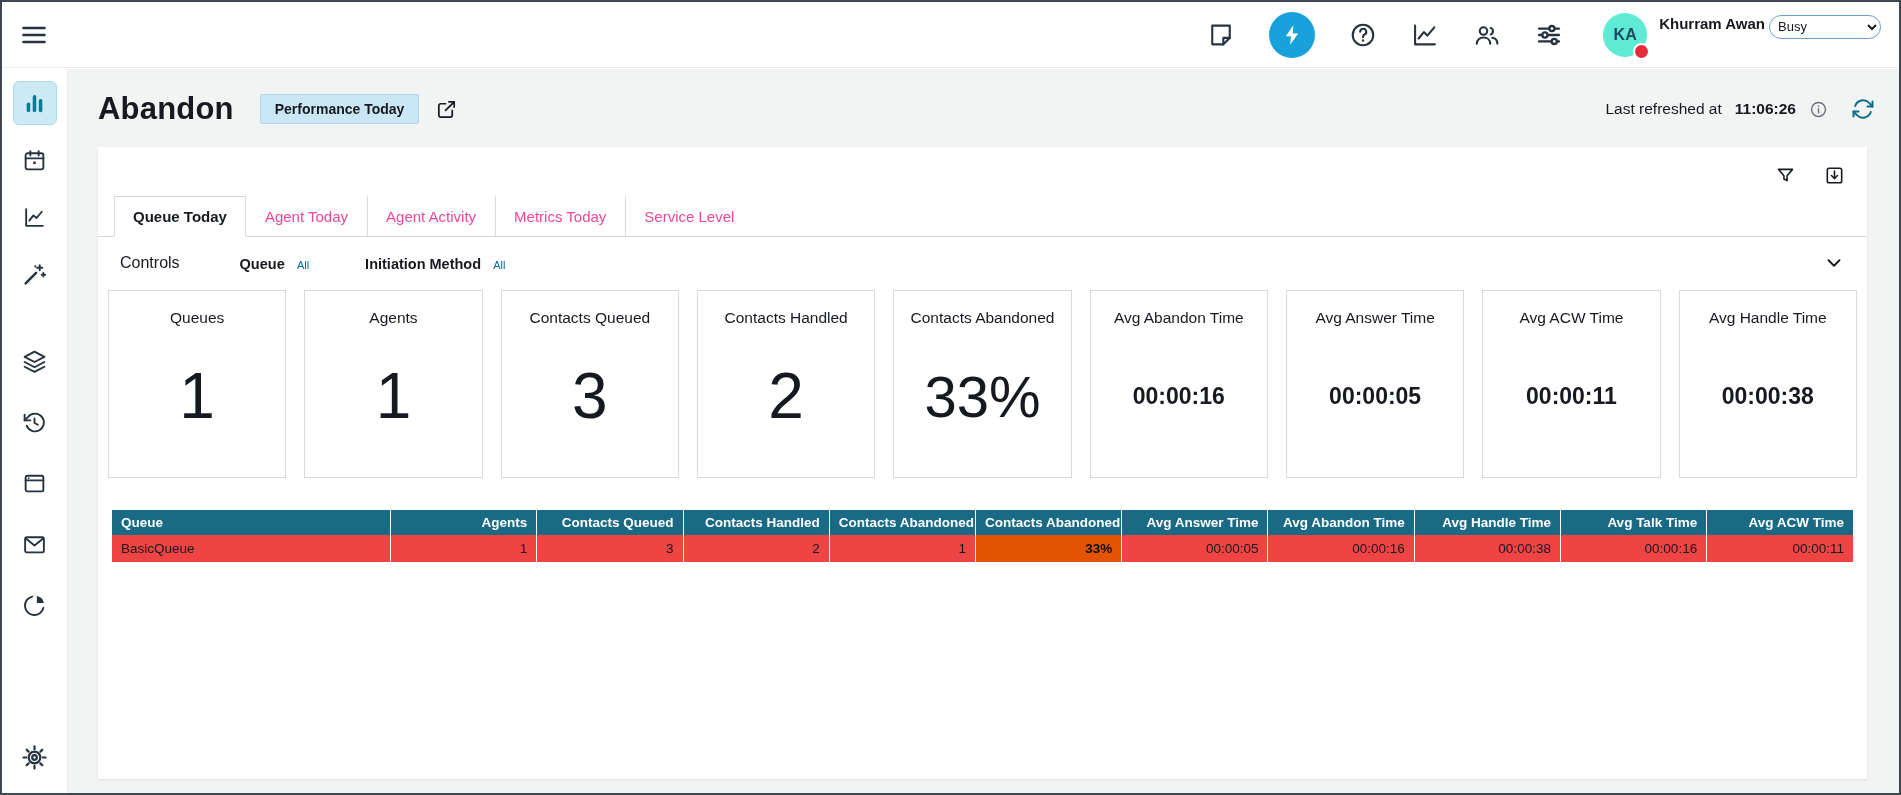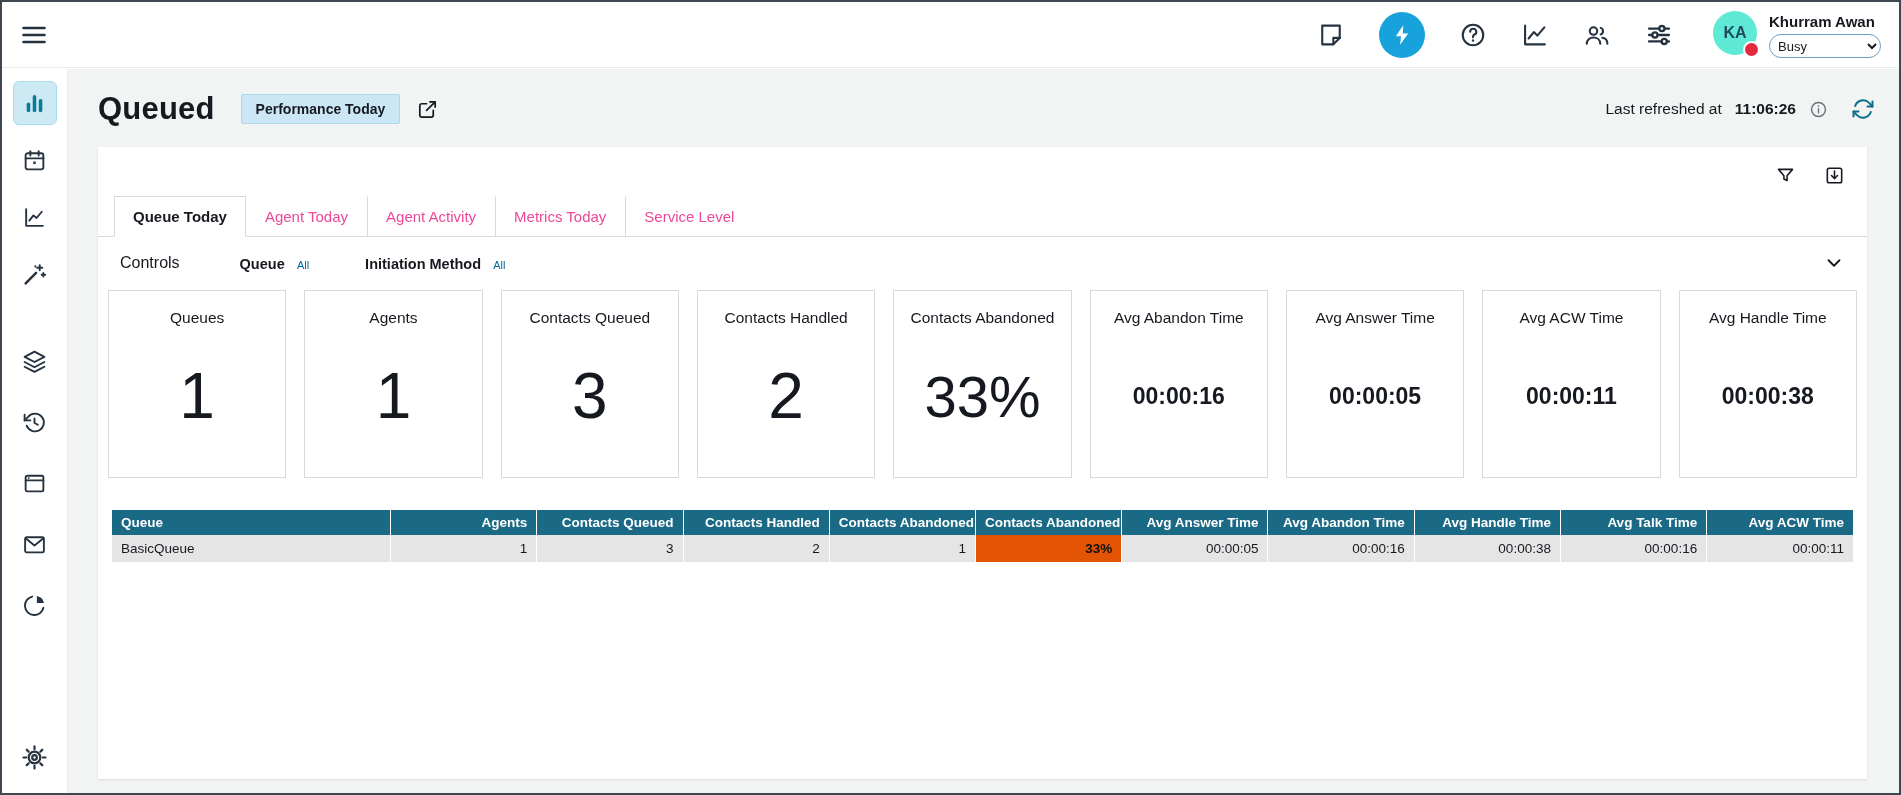--- a/index.html
+++ b/index.html
@@ -19,21 +19,21 @@
     display:flex;align-items:center;justify-content:space-between;padding:0 18px;position:relative;z-index:3}
   .icon-btn{width:28px;height:28px;color:#25323f;cursor:pointer;flex:0 0 auto}
   .topbar-right{display:flex;align-items:center;gap:34px}
   .bolt-btn{width:46px;height:46px;border-radius:50%;background:#18a2dc;display:flex;align-items:center;justify-content:center;cursor:pointer}
   .bolt-btn svg{width:26px;height:26px}
   .user{display:flex;align-items:flex-start;gap:12px;margin-left:6px}
   .avatar{width:44px;height:44px;border-radius:50%;background:#5eead4;color:#1f4a5f;
     font-weight:bold;font-size:16px;display:flex;align-items:center;justify-content:center;position:relative;cursor:pointer}
   .status-dot{position:absolute;right:-1px;bottom:-1px;width:13px;height:13px;border-radius:50%;
     background:#e32b3d;box-shadow:0 0 0 2px #fff}
-  .user-meta{display:flex;flex-direction:column;gap:4px;padding-top:2px}
+  .user-meta{display:flex;flex-direction:row;gap:4px;padding-top:2px}
   .user-name{font-weight:bold;font-size:15px;white-space:nowrap}
   .status-select{width:112px;height:24px;font-size:13px;font-family:"Liberation Sans",sans-serif;
     border:1px solid #6aa0c7;border-radius:12px;background:#fff;color:#16191f;padding:0 4px}
 
   
   .sidebar{position:absolute;top:67px;left:0;bottom:0;width:66px;background:#fff;border-right:1px solid #eaeded;
     display:flex;flex-direction:column;align-items:center;padding:12px 0 10px;z-index:2}
   .side-item{width:44px;height:44px;border-radius:6px;display:flex;align-items:center;justify-content:center;
     color:#25323f;margin-bottom:13px;cursor:pointer}
   .side-item svg{width:25px;height:25px}
@@ -82,21 +82,21 @@
     font-weight:400;padding-bottom:12px}
   .metric-value.percent{font-size:58px}
   .metric-value.time{font-size:23px;font-weight:bold}
 
   .table-wrap{padding:22px 14px 0}
   table{width:100%;border-collapse:collapse;table-layout:fixed;font-size:13.5px}
   thead th{background:#1a6a85;color:#fff;font-weight:bold;padding:5px 9px;text-align:right;
     border-right:1px solid rgba(255,255,255,.35);white-space:nowrap;overflow:hidden;cursor:pointer}
   thead th:first-child{text-align:left;width:16%}
   thead th:last-child{border-right:none}
-  tbody td{background:#e5e5e5;padding:6px 9px;text-align:right;border-right:1px solid rgba(255,255,255,.6);
+  tbody td{background:#ef4444;padding:6px 9px;text-align:right;border-right:1px solid rgba(255,255,255,.6);
     white-space:nowrap;overflow:hidden}
   tbody td:first-child{text-align:left}
   tbody td:last-child{border-right:none}
   tbody td.alert{background:#e25303;font-weight:bold;color:#111}
 </style>
 </head>
 <body>
 
 <header class="topbar">
   <div class="icon-btn">
@@ -252,21 +252,21 @@
         <line x1="6.34" y1="17.66" x2="4.5" y2="19.5"></line>
       <line x1="6.34" y1="6.34" x2="4.5" y2="4.5"></line>
         <line x1="17.66" y1="6.34" x2="19.5" y2="4.5"></line>
     </svg>
   </div>
 </nav>
 
 <main class="main">
 
   <div class="page-header">
-    <h1 class="page-title">Queued</h1>
+    <h1 class="page-title">Abandon</h1>
     <span class="badge">Performance Today</span>
     <span class="ext-link">
       <svg viewBox="0 0 24 24" class="stroke-ic">
         <path d="M18 13v5a2 2 0 0 1-2 2H6a2 2 0 0 1-2-2V8a2 2 0 0 1 2-2h5"></path>
         <polyline points="14.5 4 20 4 20 9.5"></polyline>
         <line x1="11" y1="13" x2="20" y2="4"></line>
       </svg>
     </span>
 
     <div class="refresh-area">

